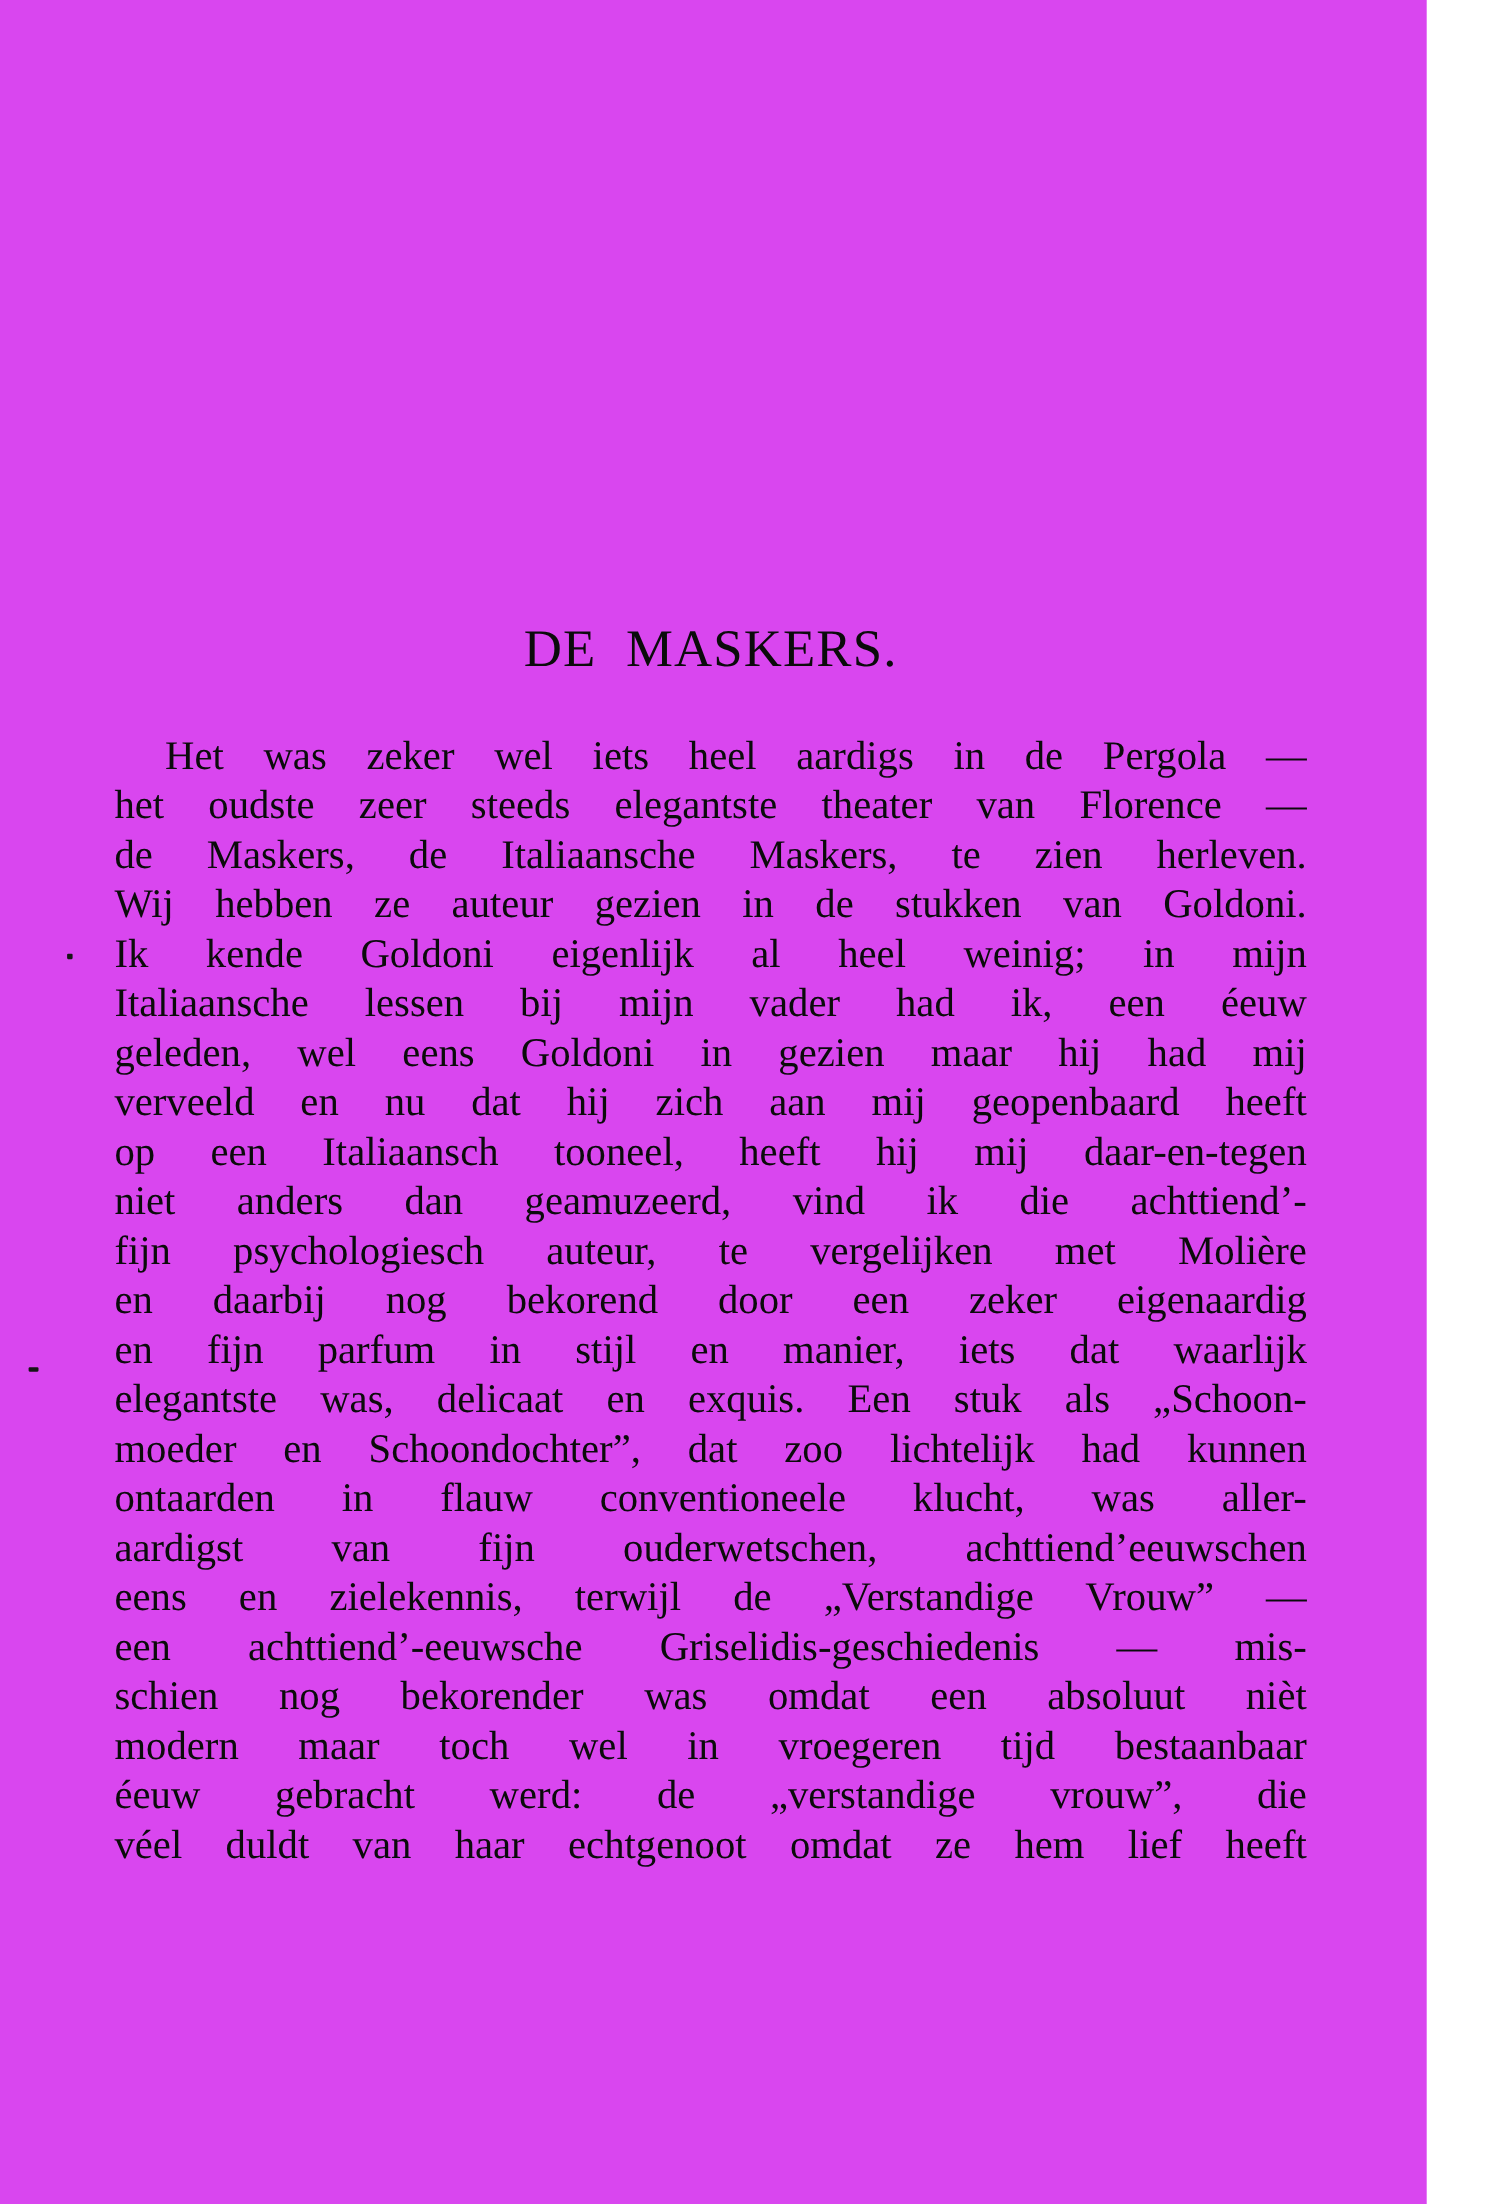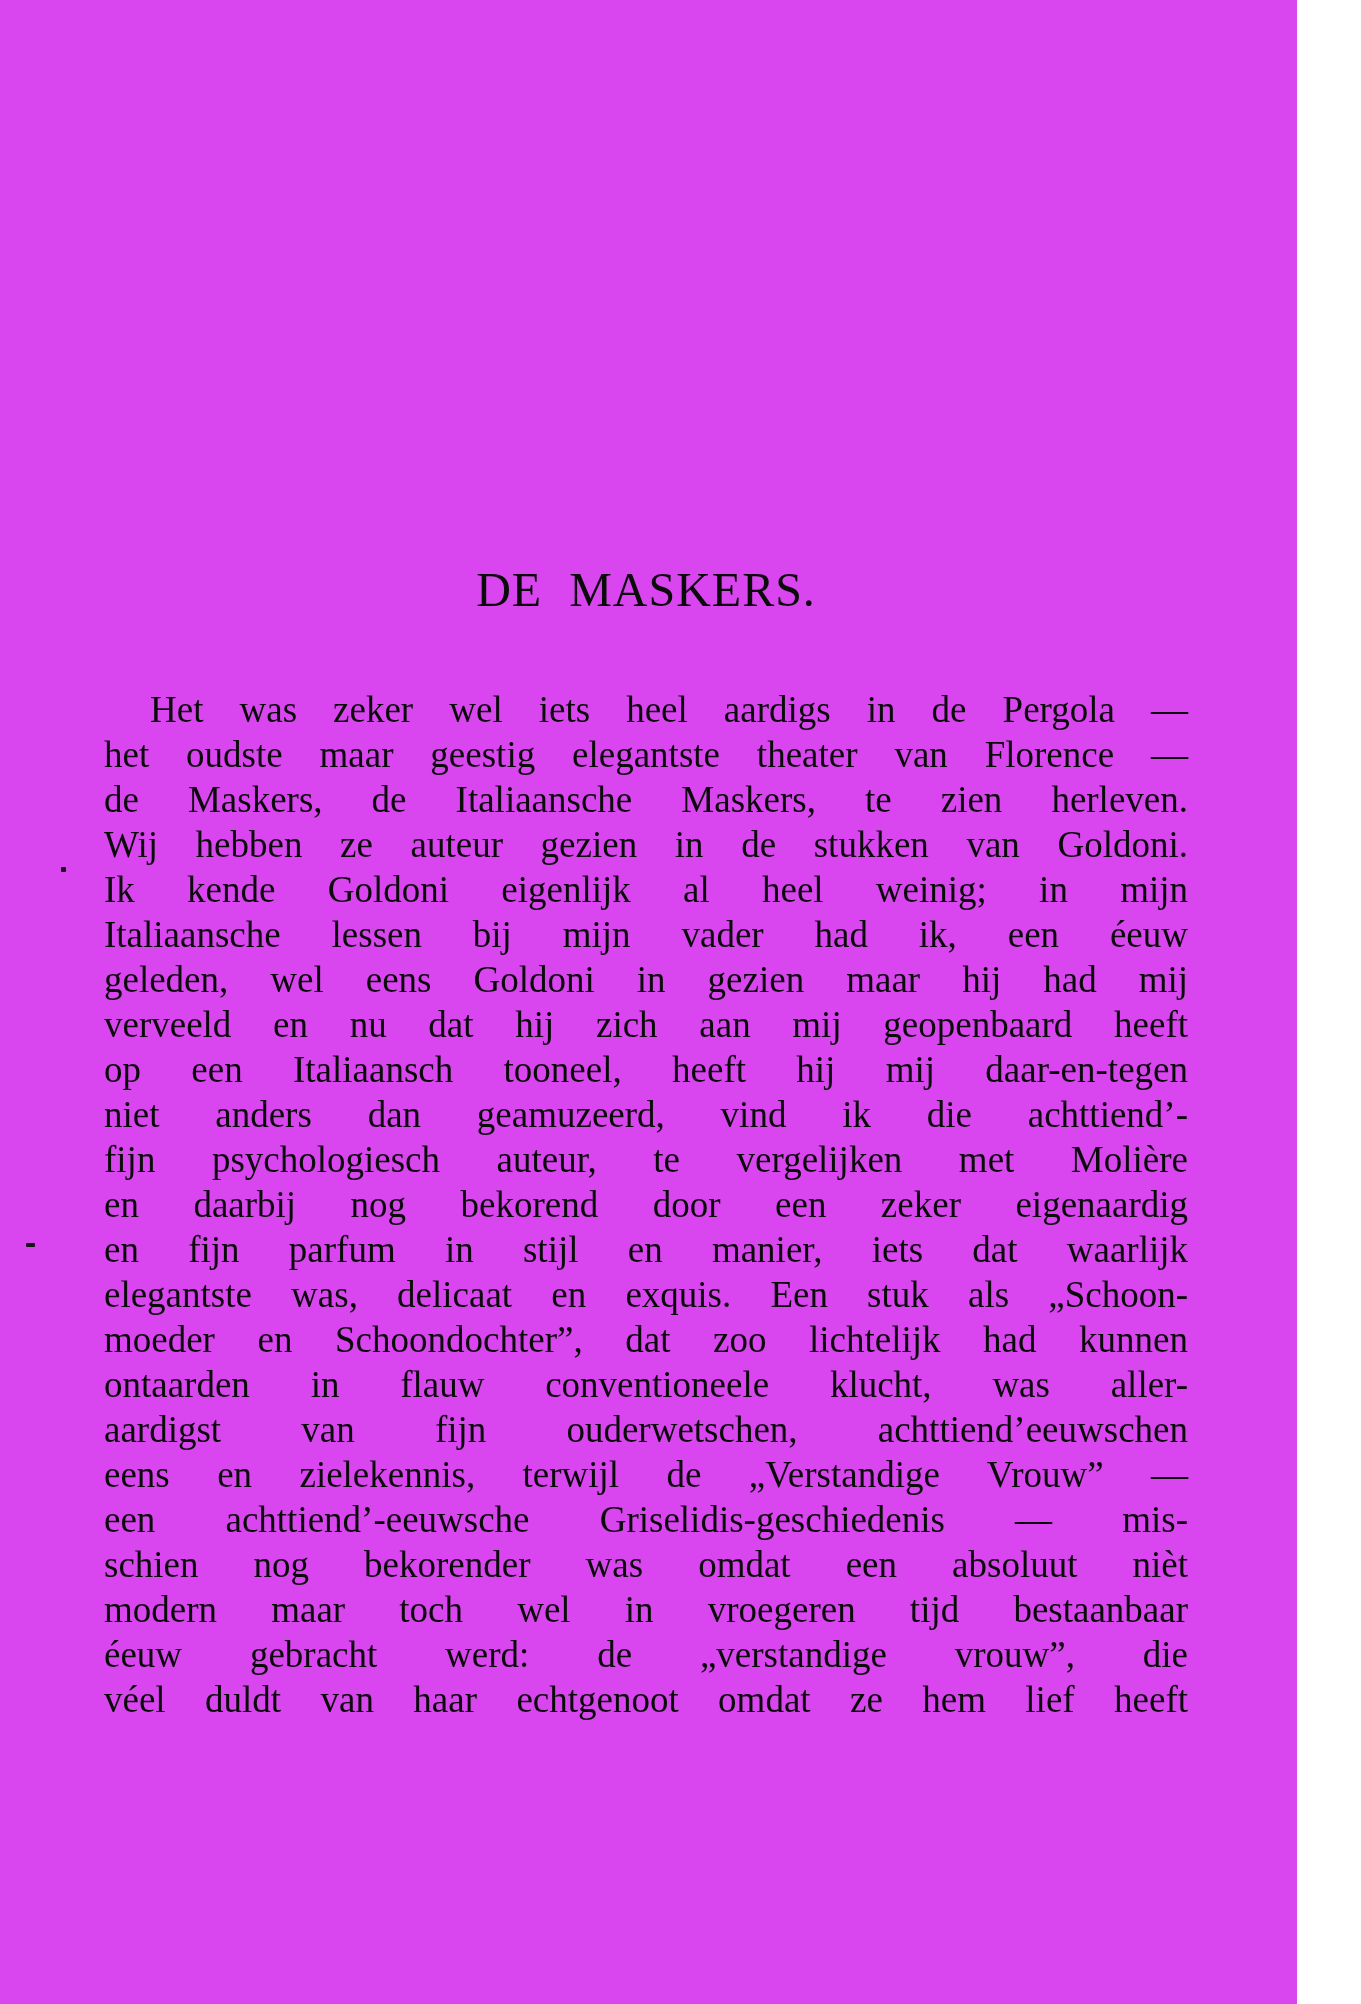--- a/index.html
+++ b/index.html
@@ -26,21 +26,21 @@
     font-size: 48px;
     font-weight: normal;
     letter-spacing: 1px;
     word-spacing: 14px;
     line-height: 48px;
     white-space: nowrap;
   }
   .text-block {
     position: absolute;
     left: 104px;
-    top: 687px;
+    top: 665px;
     width: 1084px;
     font-size: 37px;
     line-height: 45px;
   }
   .text-line {
     height: 45px;
     text-align: justify;
     text-align-last: justify;
     -moz-text-align-last: justify;
     white-space: nowrap; 
@@ -60,21 +60,21 @@
 </style>
 </head>
 <body>
 
 <div class="page">
 
   <h1 class="title">DE MASKERS.</h1>
 
   <div class="text-block">
       <div class="text-line indent-first">Het was zeker wel iets heel aardigs in de Pergola —</div>
-      <div class="text-line">het oudste maar geestig elegantste theater van Florence —</div>
+      <div class="text-line">het oudste zeer steeds elegantste theater van Florence —</div>
       <div class="text-line">de Maskers, de Italiaansche Maskers, te zien herleven.</div>
       <div class="text-line">Wij hebben ze auteur gezien in de stukken van Goldoni.</div>
       <div class="text-line">Ik kende Goldoni eigenlijk al heel weinig; in mijn</div>
       <div class="text-line">Italiaansche lessen bij mijn vader had ik, een éeuw</div>
       <div class="text-line">geleden, wel eens Goldoni in gezien maar hij had mij</div>
       <div class="text-line">verveeld en nu dat hij zich aan mij geopenbaard heeft</div>
       <div class="text-line">op een Italiaansch tooneel, heeft hij mij daar-en-tegen</div>
       <div class="text-line">niet anders dan geamuzeerd, vind ik die achttiend’-</div>
       <div class="text-line">fijn psychologiesch auteur, te vergelijken met Molière</div>
       <div class="text-line">en daarbij nog bekorend door een zeker eigenaardig</div>

